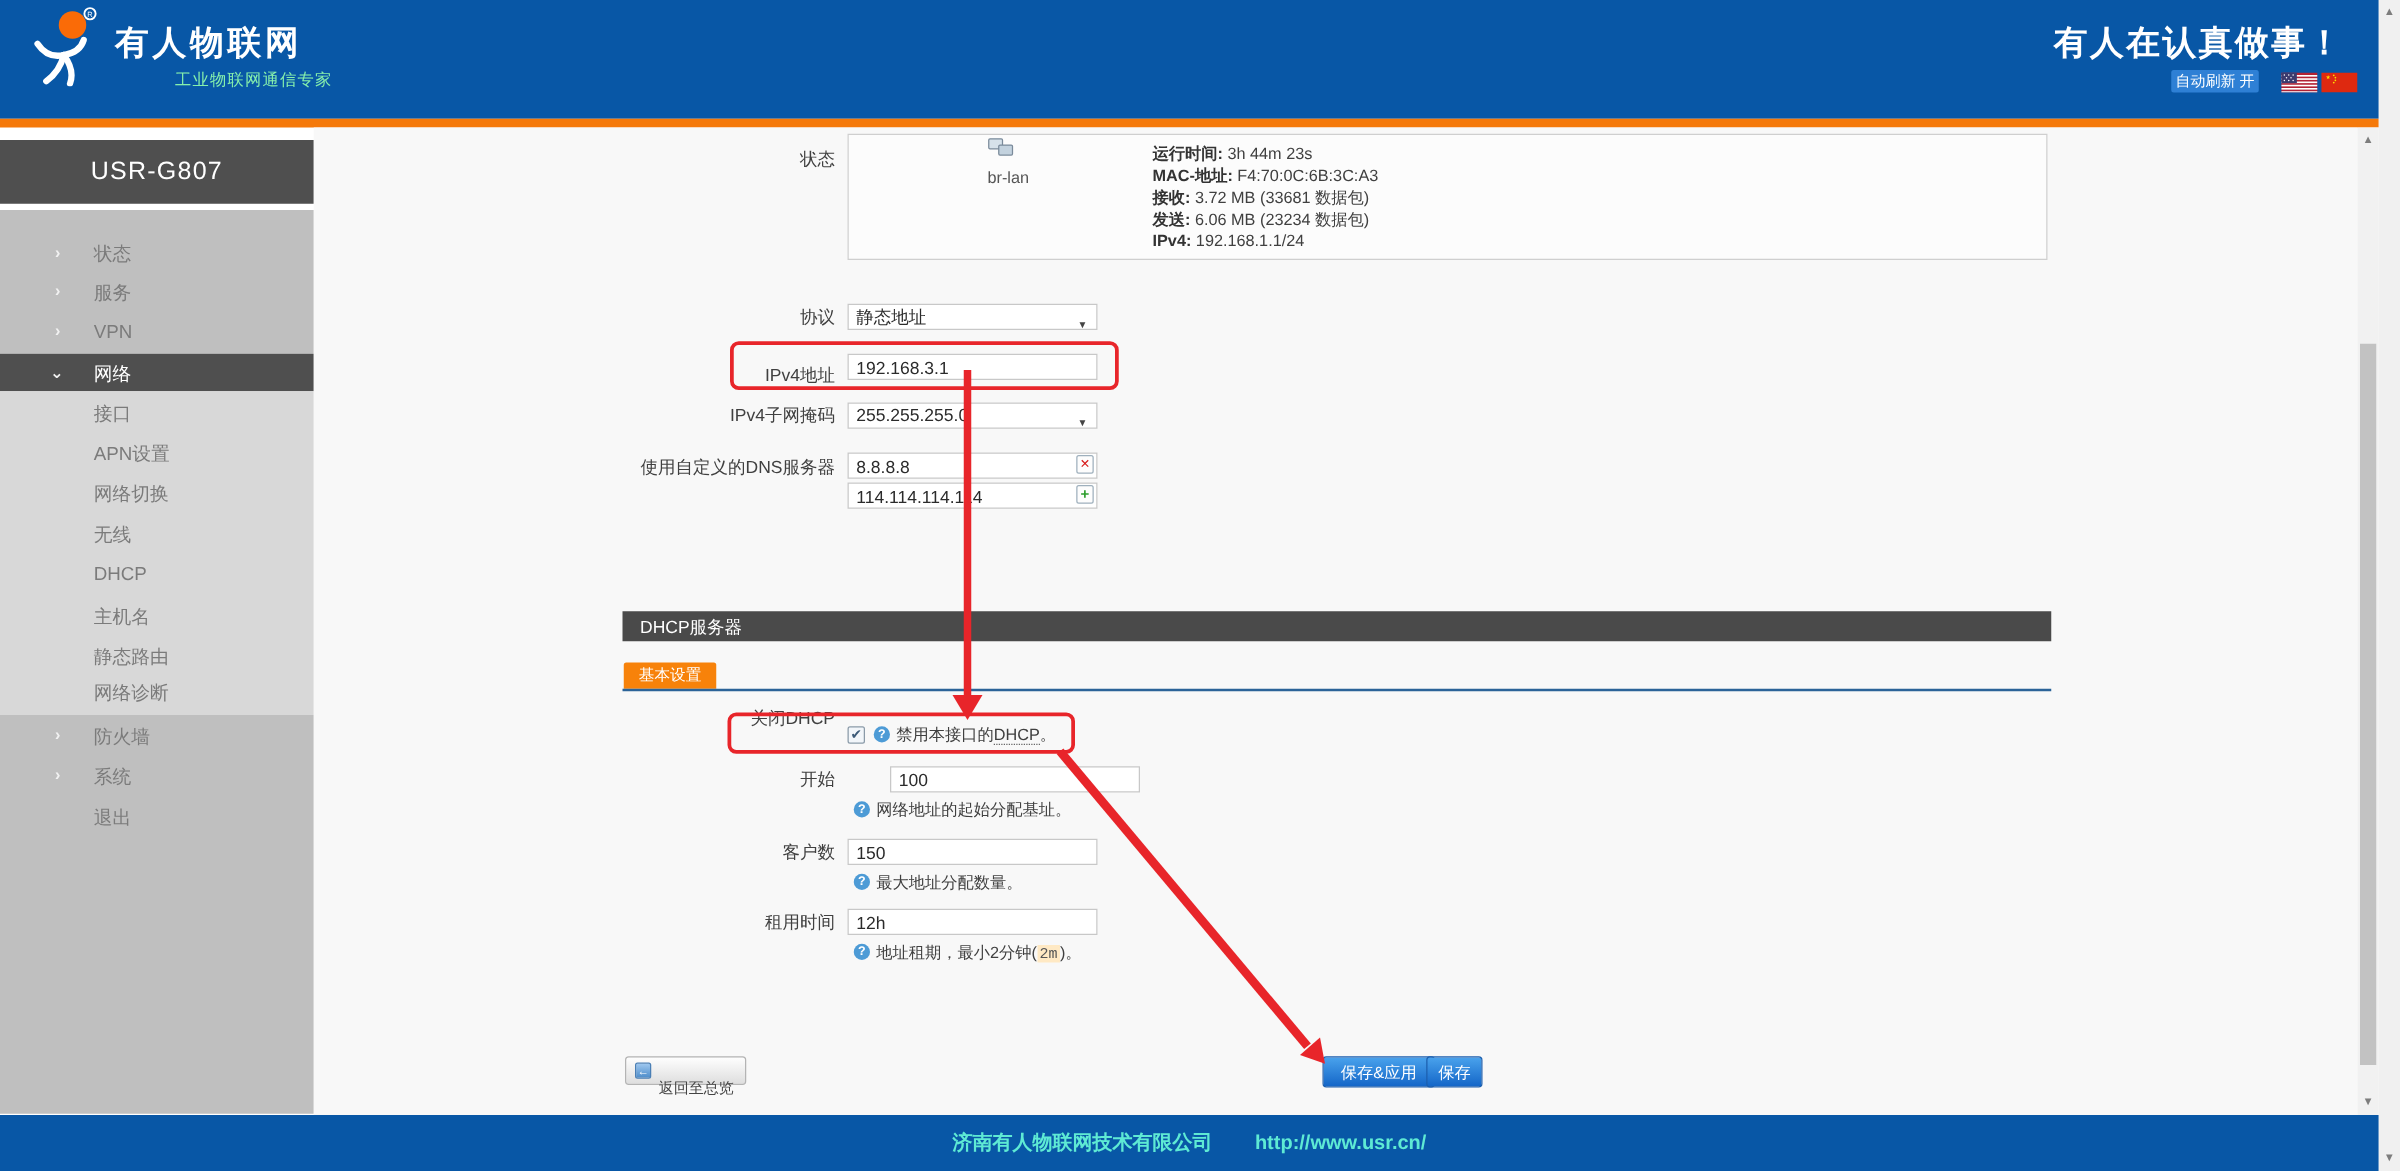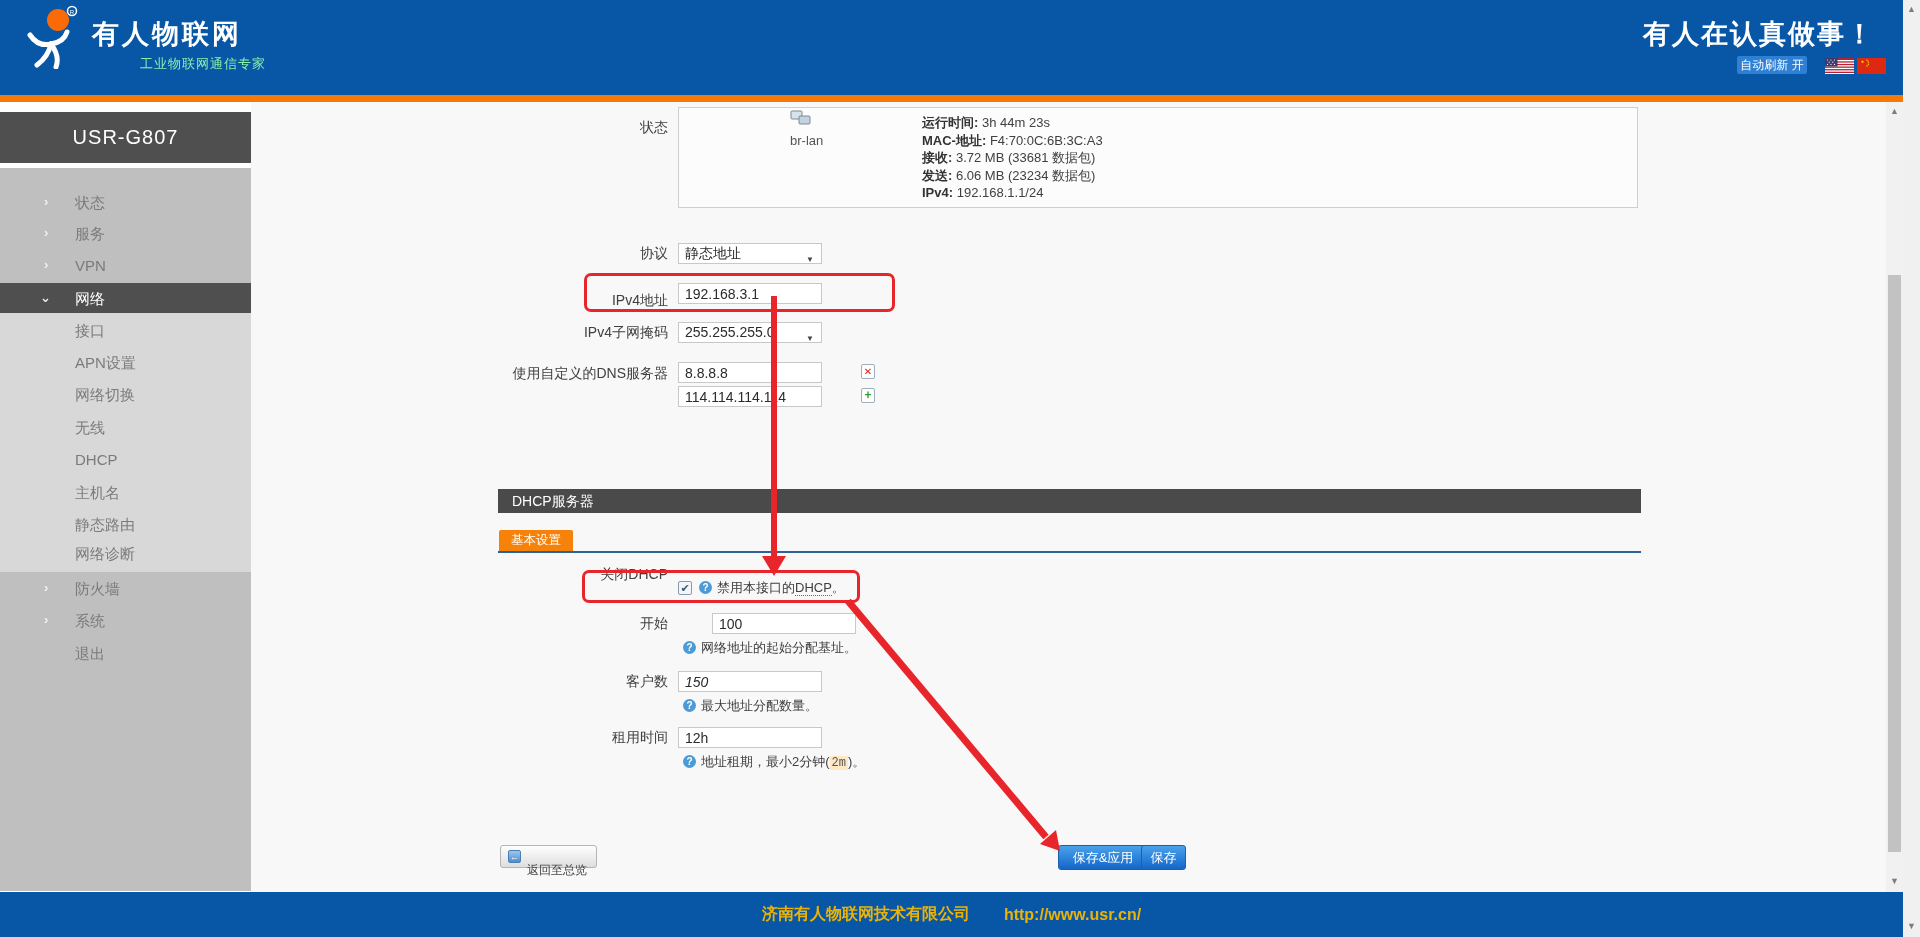--- a/index.html
+++ b/index.html
@@ -33,21 +33,21 @@
   
   .main-bg { position:absolute; left:251px; top:102px; width:1635px; height:790px; background:#f8f8f8; }
   .flabel { position:absolute; left:400px; width:268px; text-align:right; font-size:14px; color:#404040; height:20px; line-height:20px; }
   .statusbox { position:absolute; left:678px; top:107px; width:960px; height:101px; background:#fcfcfc; border:1px solid #cfcfcf; }
   .if-col { position:absolute; left:790px; top:110px; width:90px; text-align:left; }
   .if-icon { display:inline-block; }
   .if-name { font-size:13px; color:#555; margin-top:3px; }
   .stat-lines { position:absolute; left:922px; top:114px; font-size:13px; color:#404040; line-height:17.6px; }
   .stat-lines b { color:#333; }
 
-  .field, .selectbox { position:absolute; left:678px; width:144px; height:21px; border:1px solid #c8c8c8; background:#fff; font-size:14px; color:#2b2b2b; }
+  .field, .selectbox { position:absolute; left:678px; width:200px; height:21px; border:1px solid #c8c8c8; background:#fff; font-size:14px; color:#2b2b2b; }
   input.field { padding:0 6px; font-family:"Liberation Sans","DejaVu Sans",sans-serif; }
   .selectbox { line-height:19px; padding:0 6px; cursor:pointer; }
   .selectbox .caret { position:absolute; right:7px; top:6px; font-size:8px; color:#444; }
 
   .dns-icon { position:absolute; width:14px; height:15px; background:#fdfdfd; border:1px solid #9fb0bd; border-radius:2px; text-align:center; line-height:13px; cursor:pointer; }
   .dns-icon.del { color:#d81e1e; font-size:10px; font-weight:bold; }
   .dns-icon.add { color:#2e9e2e; font-size:12px; font-weight:bold; }
 
   .section-bar { position:absolute; left:498px; top:489px; width:1143px; height:24px; background:#4a4a4a; color:#fff; font-size:14px; line-height:24px; padding-left:14px; }
   .tab { position:absolute; left:499px; top:530px; width:74px; height:21px; background:#f7820a; color:#fff; font-size:12.5px; text-align:center; line-height:21px; border-radius:2px 2px 0 0; cursor:pointer; }
@@ -60,21 +60,21 @@
   .codeval { background:#ffe9c4; color:#555; font-family:"Liberation Mono","DejaVu Sans Mono",monospace; font-size:12px; padding:0 2px; }
 
   .btn-back { position:absolute; left:500px; top:845px; width:97px; height:23px; border:1px solid #b4b4b4; border-radius:3px; background:linear-gradient(#fefefe,#dedede); font-size:12px; color:#444; cursor:pointer; }
   .btn-back .bicon { position:absolute; left:7px; top:4px; width:13px; height:13px; background:linear-gradient(#9ec7ef,#4f8ecb); border:1px solid #4a7fb5; border-radius:2px; color:#fff; font-size:9px; line-height:12px; text-align:center; }
   .btn-back .btext { position:absolute; left:26px; top:16px; }
   .btn-blue { position:absolute; top:845px; height:25px; border:1px solid #1c5fae; border-radius:3px; background:linear-gradient(#49a2ec,#1466c8); color:#fff; font-size:13px; text-align:center; line-height:23px; cursor:pointer; }
   .btn-saveapply { left:1058px; width:90px; }
   .btn-save { left:1141px; width:45px; }
 
   
-  .footer { position:absolute; left:0; top:892px; width:1903px; height:45px; background:#0857a6; color:#eab308; display:flex; align-items:center; justify-content:center; gap:34px; font-size:16px; font-weight:bold; }
+  .footer { position:absolute; left:0; top:892px; width:1903px; height:45px; background:#0857a6; color:#5eead4; display:flex; align-items:center; justify-content:center; gap:34px; font-size:16px; font-weight:bold; }
   .footer .furl { cursor:pointer; }
 
   
   .win-sb { position:absolute; left:1903px; top:0; width:17px; height:937px; background:#f0f0f0; }
   .in-sb  { position:absolute; left:1886px; top:102px; width:17px; height:790px; background:#f1f1f1; }
   .sb-arrow { position:absolute; font-size:9px; color:#7d7d7d; width:17px; text-align:center; }
   .in-thumb { position:absolute; left:1888px; top:275px; width:13px; height:577px; background:#c2c2c2; }
 
   
   .redbox { position:absolute; border:3px solid #e8252a; border-radius:7px; pointer-events:none; }
@@ -234,21 +234,21 @@
   <div class="checkbox">✔</div>
   <div class="helpico" style="left:699px; top:581px">?</div>
   <div class="helptext" style="left:717px; top:580px"><span>禁用本接口的</span><span class="abbr-dotted">DHCP</span><span>。</span></div>
 
   <div class="flabel" style="top:613px">开始</div>
   <input class="field" style="top: 613px; margin-left: 34px;" value="100">
   <div class="helpico" style="left:683px; top:641px">?</div>
   <div class="helptext" style="left:701px; top:640px">网络地址的起始分配基址。</div>
 
   <div class="flabel" style="top:671px">客户数</div>
-  <input class="field" style="top: 671px; font-style: italic;" value="150">
+  <input class="field" style="top: 671px;" value="150">
   <div class="helpico" style="left:683px; top:699px">?</div>
   <div class="helptext" style="left:701px; top:698px">最大地址分配数量。</div>
 
   <div class="flabel" style="top:727px">租用时间</div>
   <input class="field" style="top: 727px;" value="12h">
   <div class="helpico" style="left:683px; top:755px">?</div>
   <div class="helptext" style="left:701px; top:754px"><span>地址租期，最小2分钟(</span><span class="codeval">2m</span><span>)。</span></div>
 
   <div class="btn-back">
     <span class="bicon">←</span>

